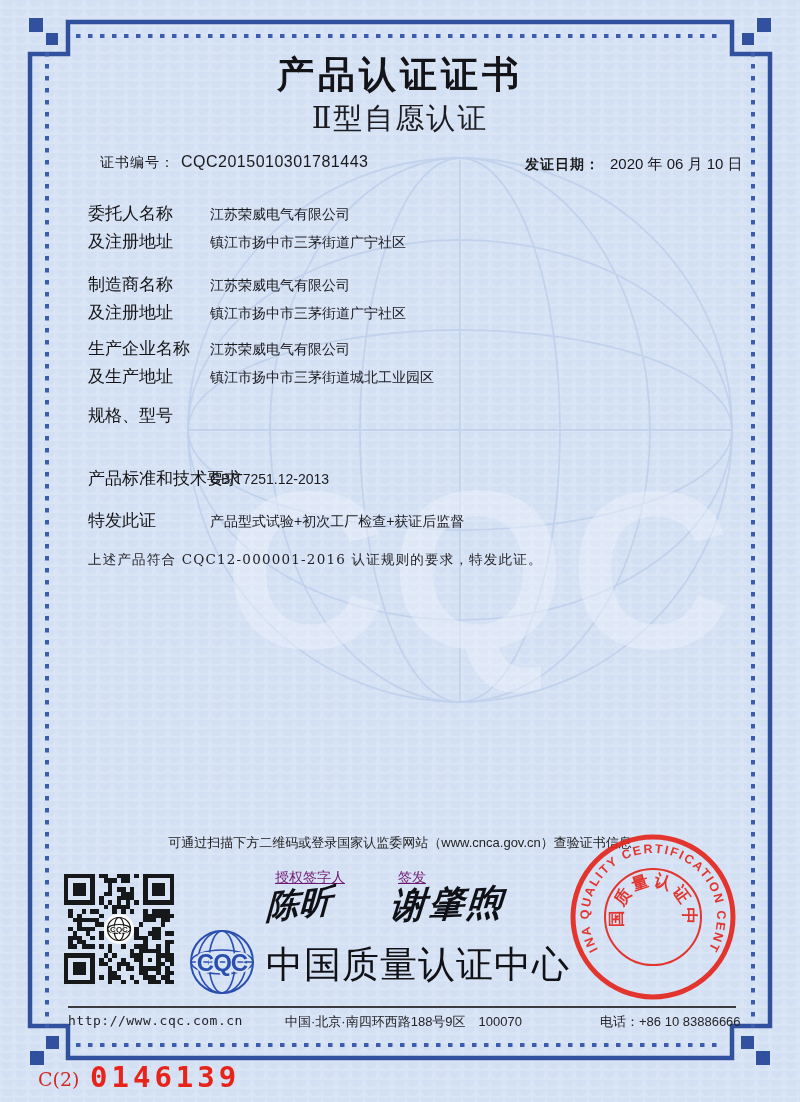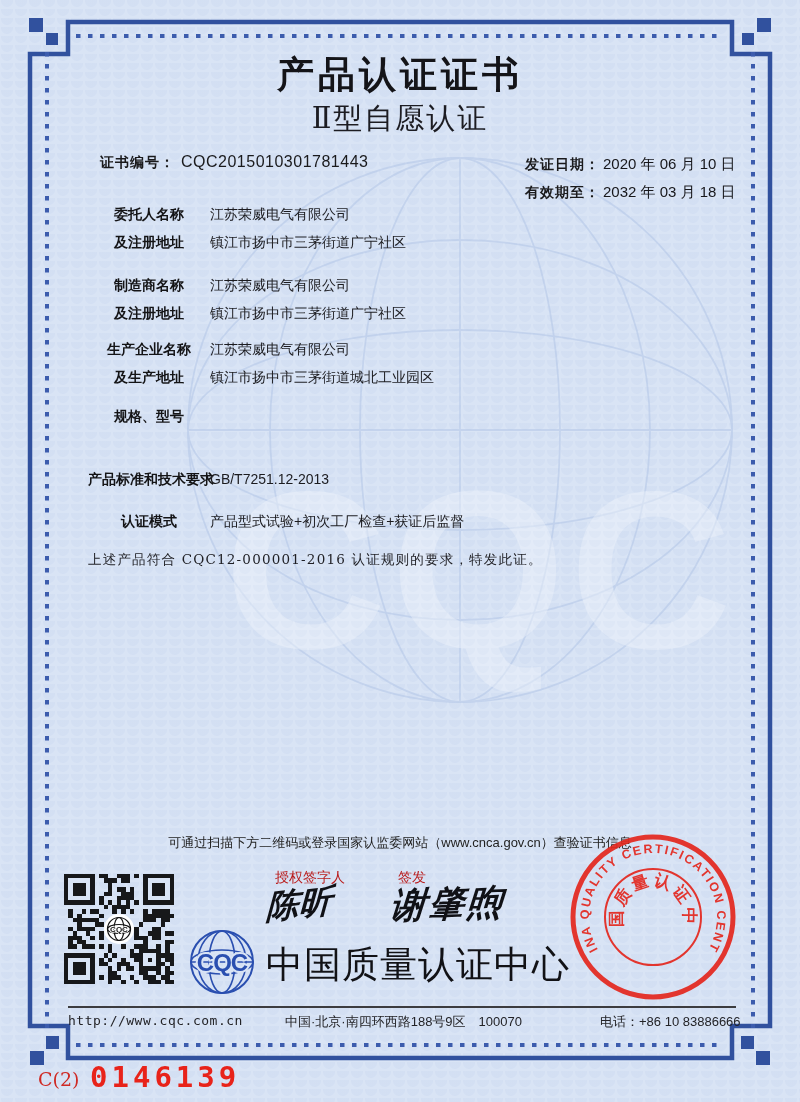--- a/index.html
+++ b/index.html
@@ -14,36 +14,36 @@
     background-image:radial-gradient(circle at 7px 1px, rgba(130,160,210,0.07) 5.5px, transparent 6.5px);
     background-size:14px 9px;
   }
   .abs{position:absolute;}
   .mono{font-family:"DejaVu Sans Mono", monospace;}
 
   .title{left:0; right:0; top:50px; text-align:center; font-size:37px; font-weight:bold; letter-spacing:4px; color:#141418;}
   .subtitle{left:0; right:0; top:99px; text-align:center; font-size:29px; letter-spacing:2px; color:#1c1c22; font-family:"DejaVu Serif", serif;}
 
   .certline{left:100px; top:153px; font-size:14px;}
-  .certline .lab{font-family:"DejaVu Serif", serif; font-weight:bold; letter-spacing:1px;}
+  .certline .lab{font-family:"DejaVu Serif", serif; font-weight:normal; letter-spacing:1px;}
   .certline .val{font-size:16px; letter-spacing:0.5px; margin-left:6px;}
 
   .dates{left:525px; top:150px; font-size:14px; line-height:28px;}
   .dates .lab{font-family:"DejaVu Serif", serif; font-weight:bold; letter-spacing:1px;}
-  .dates .val{font-size:15px; margin-left:3px; color:#17171b;}
+  .dates .val{font-size:15px; margin-left:10px; color:#17171b;}
 
   .f{left:88px; display:flex; font-size:14px; line-height:18px;}
-  .f .lbl{width:122px; flex:0 0 122px; font-weight:bold; font-size:14px; white-space:nowrap; color:#141416;text-align:center;}
+  .f .lbl{width:122px; flex:0 0 122px; font-weight:normal; font-size:17px; white-space:nowrap; color:#141416;}
   .f .val{white-space:nowrap; color:#1b1b1f;}
 
   .stmt{left:88px; font-size:13.5px; letter-spacing:1.2px; font-family:"DejaVu Serif", serif; color:#1f1f24;}
 
   .note{left:0; right:0; top:834px; text-align:center; font-size:13px; color:#222;}
 
-  .signlab{font-size:14px; font-family:"DejaVu Serif", serif; color:#b91c1c;}
+  .signlab{font-size:14px; font-family:"DejaVu Serif", serif; color:#701a75;text-decoration:underline;}
   .signature{font-family:"DejaVu Serif", serif; font-style:italic; font-weight:bold; color:#101116;}
   .sig1{left:266px; top:882px; font-size:33px; transform:rotate(-6deg) skewX(-8deg);}
   .sig2{left:390px; top:880px; font-size:36px; transform:rotate(-2deg) skewX(-6deg); letter-spacing:2px;}
 
   .orgname{left:266px; top:940px; font-size:37px; letter-spacing:1px; color:#121216;}
 
   .footline{left:68px; top:1006px; width:668px; height:0; border-top:2px solid #3c3c40;}
   .furl{left:68px; top:1013px; font-size:13px; letter-spacing:0.5px; color:#232327;}
   .faddr{left:0; right:0; top:1013px; text-align:center; font-size:13px; color:#232327;margin-left:7px;}
   .fphone{left:600px; top:1013px; font-size:13px; color:#232327;}
@@ -101,23 +101,20 @@
   <div class="abs subtitle">Ⅱ型自愿认证</div>
 
   <div class="abs certline">
     <span class="lab">证书编号：</span><span class="val">CQC2015010301781443</span>
   </div>
 
   <div class="abs dates">
     <div>
       <span class="lab">发证日期：</span><span class="val">2020 年 06 月 10 日</span>
     </div>
-    <div>
-      <span class="lab">有效期至：</span><span class="val">2032 年 03 月 18 日</span>
-    </div>
   </div>
 
   <div class="abs f" style="top:205px">
     <span class="lbl">委托人名称</span>
       <span class="val">江苏荣威电气有限公司</span>
     </div>
   <div class="abs f" style="top:233px">
     <span class="lbl">及注册地址</span>
       <span class="val">镇江市扬中市三茅街道广宁社区</span>
     </div>
@@ -143,21 +140,21 @@
   <div class="abs f" style="top:407px">
     <span class="lbl">规格、型号</span>
     </div>
 
   <div class="abs f" style="top:470px">
     <span class="lbl">产品标准和技术要求</span>
       <span class="val">GB/T7251.12-2013</span>
     </div>
 
   <div class="abs f" style="top:512px">
-    <span class="lbl">认证模式</span>
+    <span class="lbl">特发此证</span>
       <span class="val">产品型式试验+初次工厂检查+获证后监督</span>
     </div>
 
   <div class="abs stmt" style="top:551px">上述产品符合 CQC12-000001-2016 认证规则的要求，特发此证。</div>
 
   <div class="abs note">可通过扫描下方二维码或登录国家认监委网站（www.cnca.gov.cn）查验证书信息</div>
 
   <div class="abs qrwrap">
     <svg width="110" height="110" viewBox="0 0 25 25" shape-rendering="crispEdges">
         <rect x="8" y="0" width="1" height="1" fill="#17181a"></rect>

